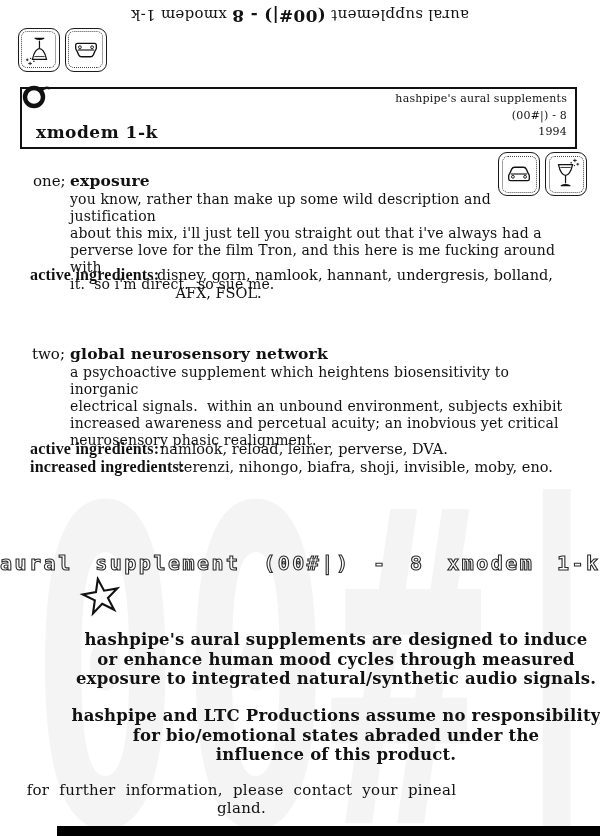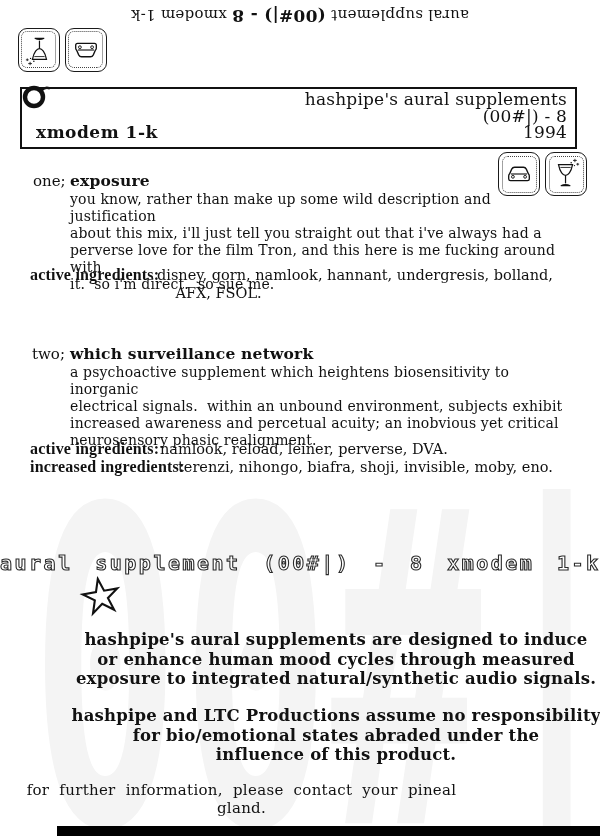--- a/index.html
+++ b/index.html
@@ -16,21 +16,21 @@
   .spine .code{font-weight:700;font-size:17px;}
   .icon-pair{display:flex;gap:5px;}
   .icon-frame{width:40px;height:42px;border:1.6px solid #1a1a1a;border-radius:9px;
               display:flex;align-items:center;justify-content:center;background:#fff;}
   .icon-frame .inner{width:33px;height:35px;border:1px dotted #444;border-radius:6px;
               display:flex;align-items:center;justify-content:center;}
   .pair-top{left:18px;top:28px;transform:rotate(180deg);}
   .pair-right{left:498px;top:152px;}
   
   .hdr-box{left:20px;top:87px;width:553px;height:58px;border:2px solid #111;background:#fff;}
-  .hdr-right{right:8px;top:2px;text-align:right;font-size:17px;line-height:16.5px;letter-spacing:.2px;}
+  .hdr-right{right:8px;top:2px;text-align:right;font-size:11px;line-height:16.5px;letter-spacing:.2px;}
   .hdr-side{left:14px;bottom:5px;font-weight:700;font-size:17px;letter-spacing:.5px;}
   .ring{left:20px;top:80px;}
   
   .tlabel{font-size:15px;}
   .ttitle{font-weight:700;font-size:15.5px;letter-spacing:.2px;}
   .desc{font-size:14px;line-height:17px;white-space:pre-wrap;letter-spacing:.15px;}
   .ing-label{font-weight:700;font-size:16px;letter-spacing:.2px;font-family:Liberation Serif, serif;}
   .ing-val{font-size:14.5px;line-height:18px;white-space:pre-wrap;}
   
   .outline-title{left:0;top:551px;width:600px;text-align:center;
@@ -127,21 +127,21 @@
   <div class="abs ttitle" style="left:70px;top:171px;">exposure</div>
   <div class="abs desc" style="left:70px;top:191px;width:505px;">you know, rather than make up some wild description and justification
 about this mix, i'll just tell you straight out that i've always had a
 perverse love for the film Tron, and this here is me fucking around with
 it.  so i'm direct.  so sue me.</div>
   <div class="abs ing-label" style="left:30px;top:266px;">active ingredients:</div>
   <div class="abs ing-val" style="left:157px;top:266px;width:420px;">disney, gorn, namlook, hannant, undergresis, bolland,
     AFX, FSOL.</div>
 
   <div class="abs tlabel" style="left:32px;top:345px;">two;</div>
-  <div class="abs ttitle" style="left:70px;top:344px;">which surveillance network</div>
+  <div class="abs ttitle" style="left:70px;top:344px;">global neurosensory network</div>
   <div class="abs desc" style="left:70px;top:364px;width:505px;">a psychoactive supplement which heightens biosensitivity to inorganic
 electrical signals.  within an unbound environment, subjects exhibit
 increased awareness and percetual acuity; an inobvious yet critical
 neurosensory phasic realignment.</div>
   <div class="abs ing-label" style="left:30px;top:440px;">active ingredients:</div>
   <div class="abs ing-val" style="left:160px;top:440px;width:430px;">namlook, reload, leiner, perverse, DVA.</div>
   <div class="abs ing-label" style="left:30px;top:458px;">increased ingredients:</div>
   <div class="abs ing-val" style="left:178px;top:458px;width:410px;">terenzi, nihongo, biafra, shoji, invisible, moby, eno.</div>
 
   <div class="abs outline-title">aural supplement (00#|) - 8 xmodem 1-k</div>

